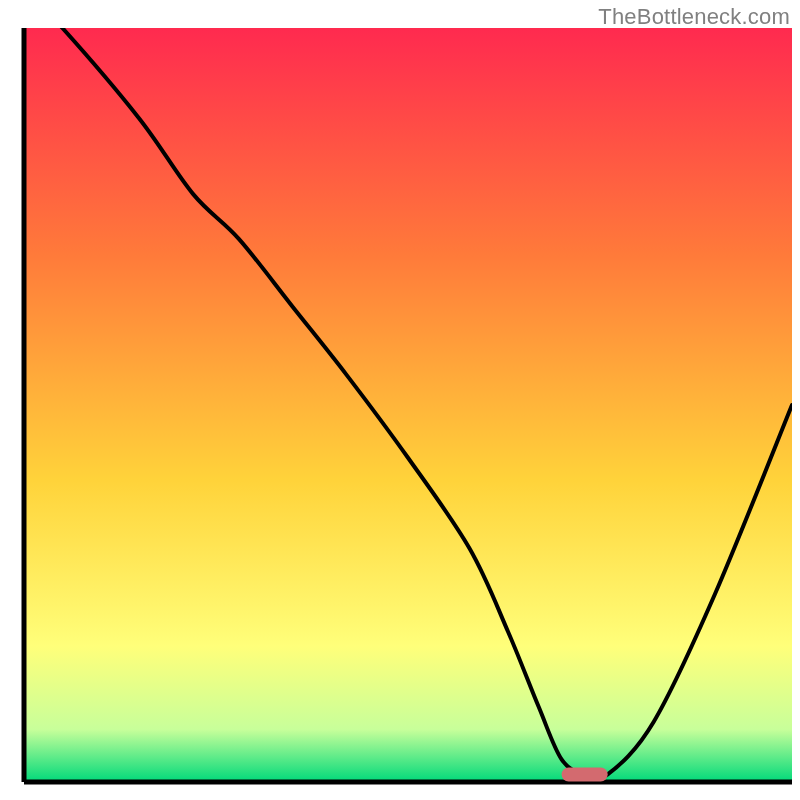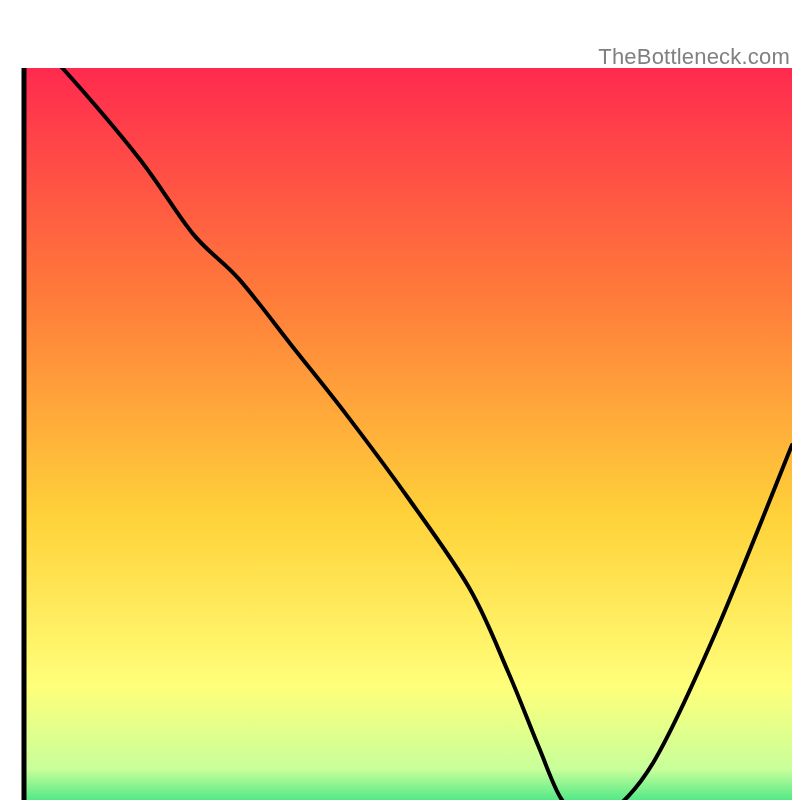--- a/index.html
+++ b/index.html
@@ -7,21 +7,20 @@
     padding: 0;
     width: 800px;
     height: 800px;
     background: #ffffff;
     font-family: Arial, Helvetica, sans-serif;
   }
   .chart-container {
     position: relative;
     width: 800px;
     height: 604px;
-    margin-top: 40px;
   }
   .watermark {
     position: absolute;
     top: 4px;
     right: 10px;
     font-size: 22px;
     font-weight: 400;
     color: #808080;
     letter-spacing: 0.2px;
     z-index: 10;

